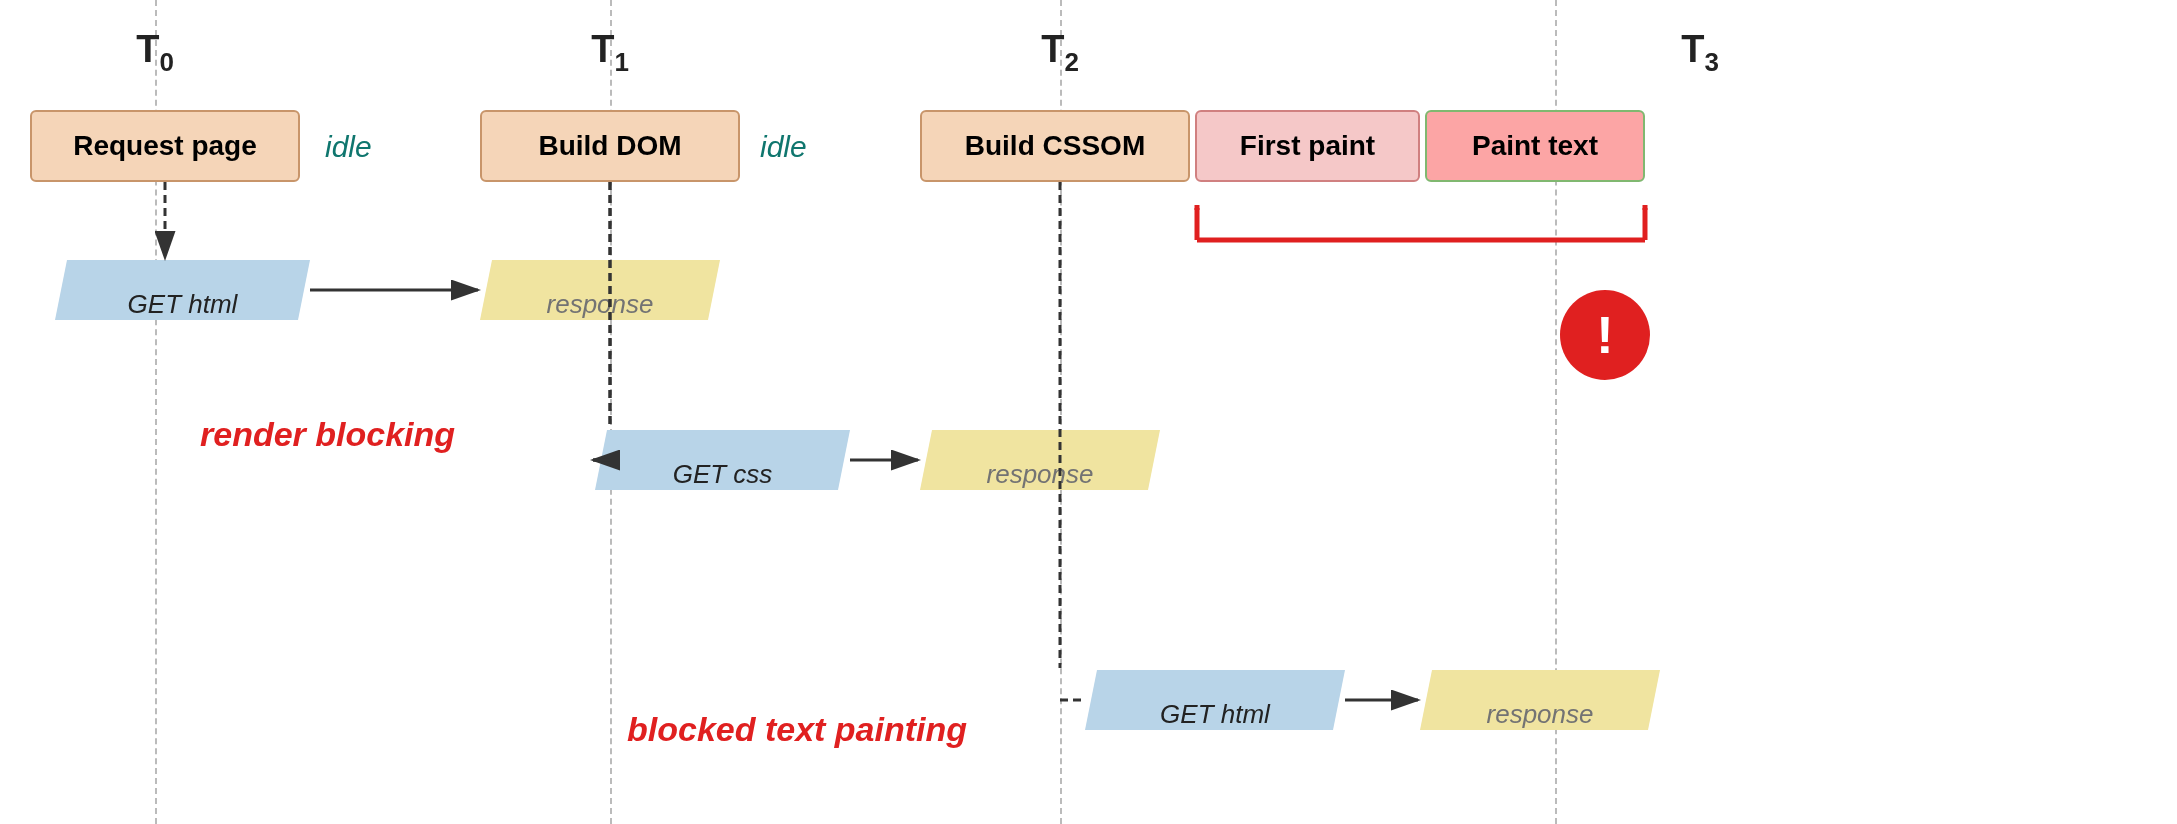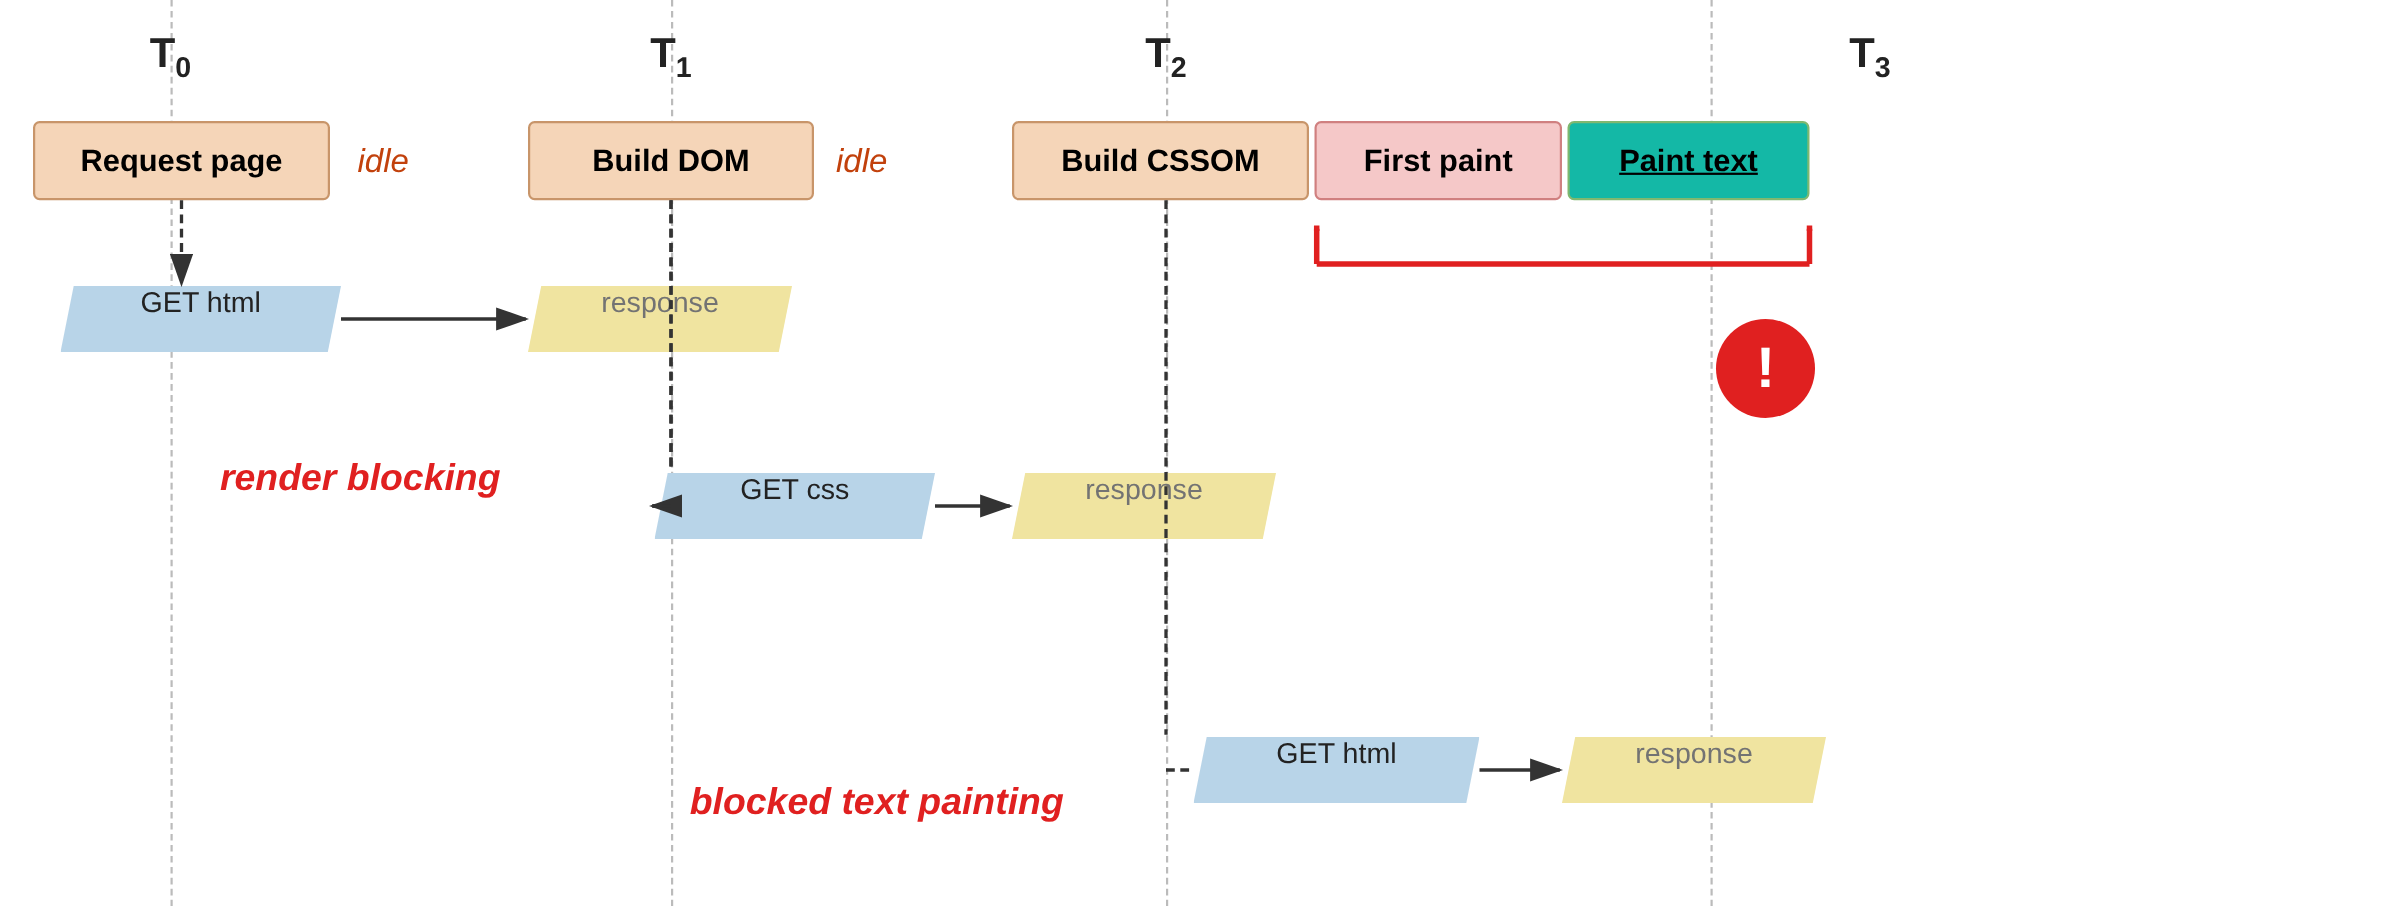--- a/index.html
+++ b/index.html
@@ -56,51 +56,51 @@
 
     .proc-orange {
       background: #f5d5b8;
       border-color: #c8956a;
     }
     .proc-pink {
       background: #f5c8c8;
       border-color: #d08080;
     }
     .proc-green {
-      background: #14b8a6;
+      background: #fca5a5;
       border-color: #80b870;
-      text-decoration: underline;
     }
 
     
     .net-box {
       position: absolute;
       height: 60px;
       display: flex;
-      align-items: flex-start;
+      align-items: flex-end;
       justify-content: center;
       font-size: 26px;
       font-weight: normal;
       clip-path: polygon(12px 0%, 100% 0%, calc(100% - 12px) 100%, 0% 100%);
+      font-style: italic;
     }
     .net-blue {
       background: #b8d4e8;
       color: #222;
     }
     .net-yellow {
       background: #f0e4a0;
       color: #737373;
     }
 
     
     .idle-label {
       position: absolute;
       font-size: 30px;
       font-style: italic;
-      color: #c2410c;
+      color: #0f766e;
     }
 
     
     .diagram-text {
       position: absolute;
       font-size: 34px;
       font-weight: bold;
       font-style: italic;
       color: #e02020;
     }

